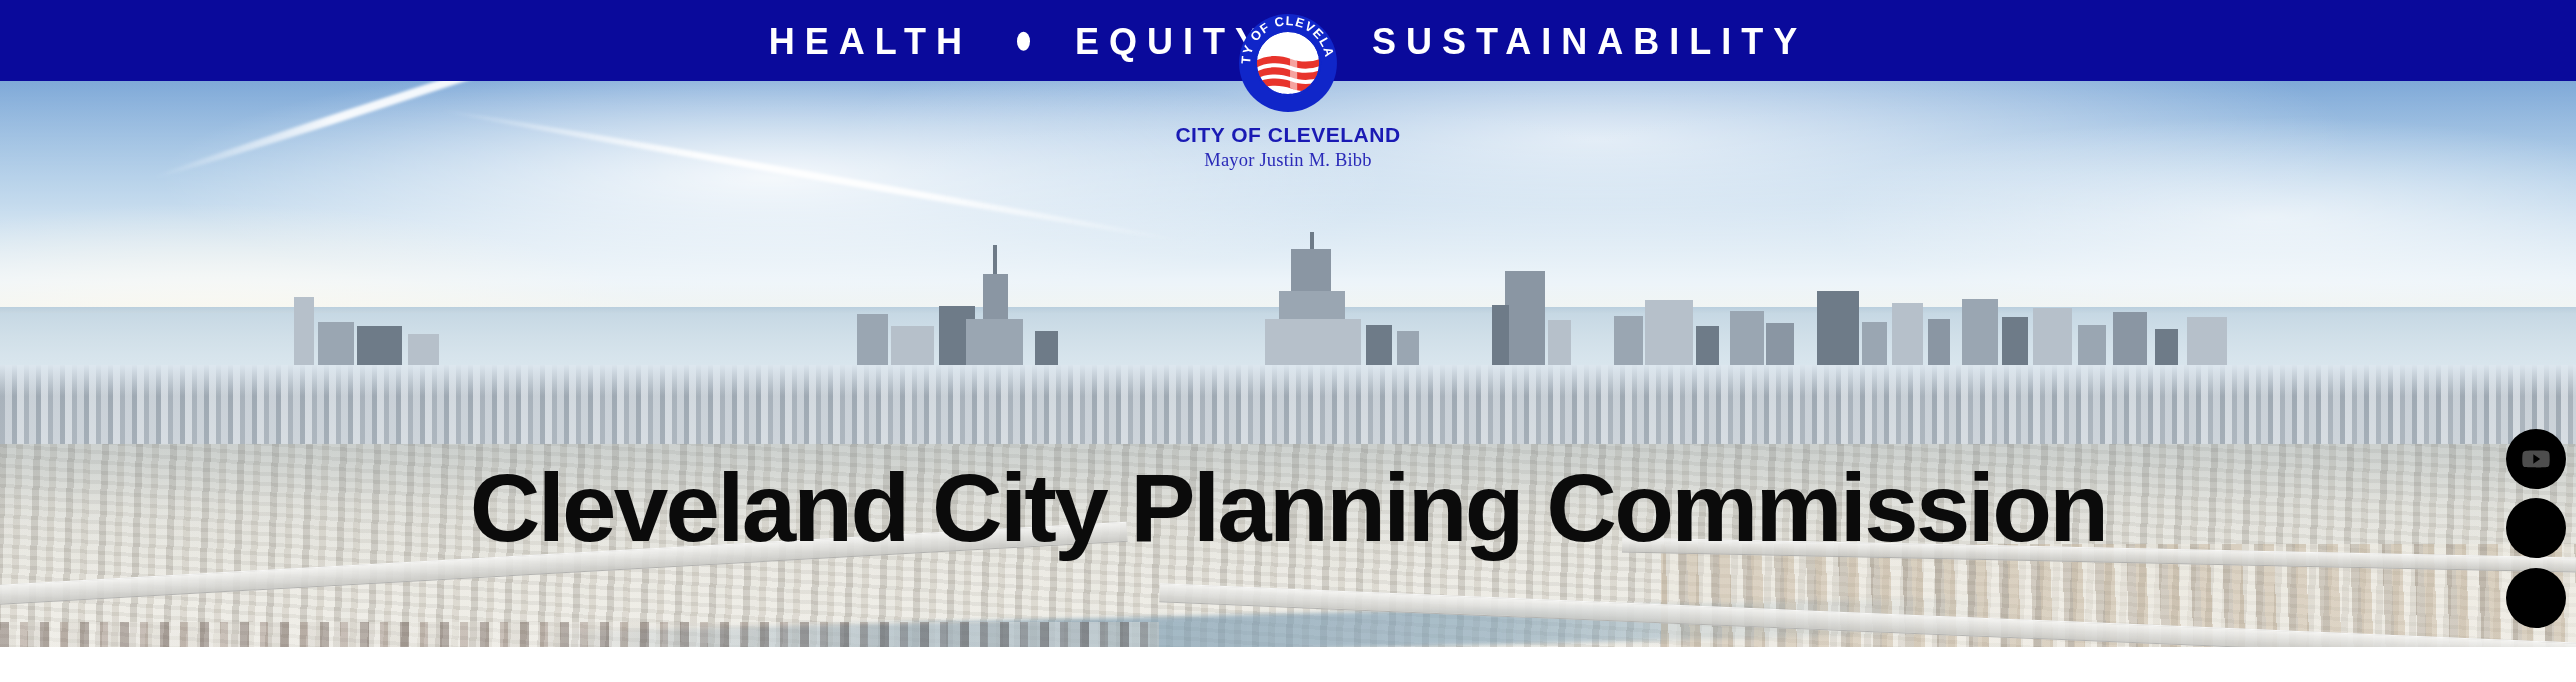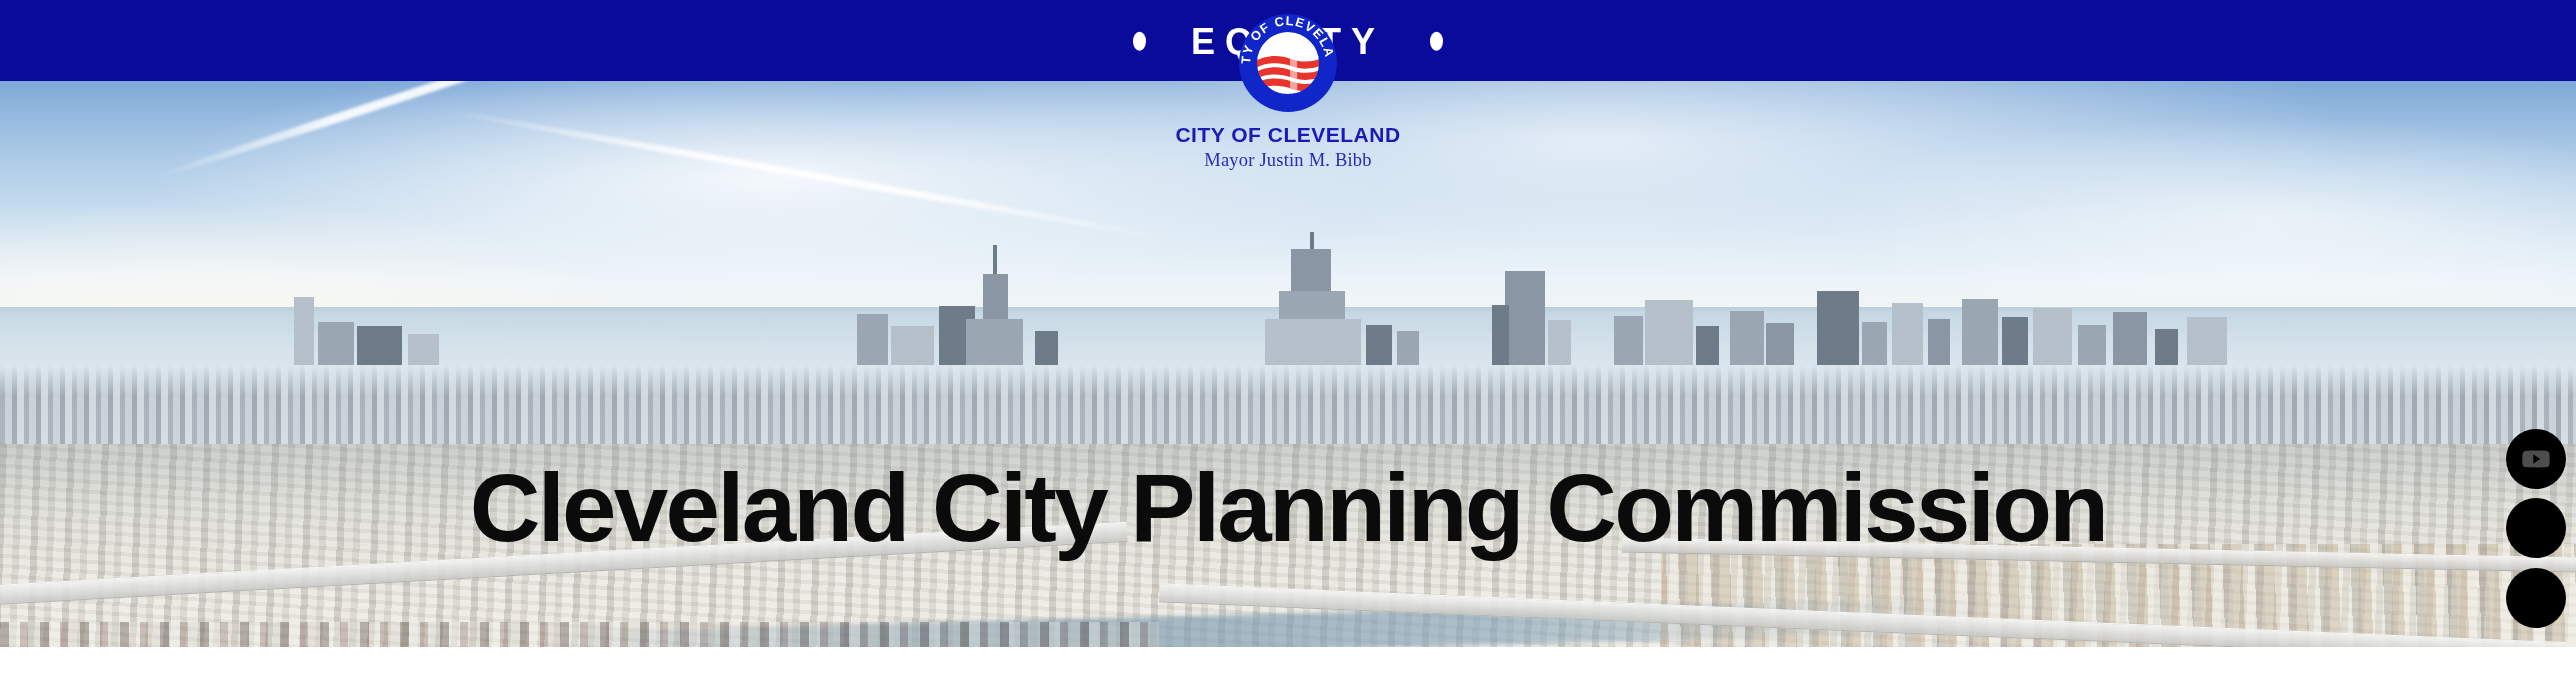--- a/index.html
+++ b/index.html
@@ -250,23 +250,25 @@
     position:absolute; left:0; top:647px;
     width:2576px; height:35px;
     background:#ffffff;
   }
 </style>
 </head>
 <body>
 
 <div id="tagline-bar">
   <div id="tagline-inner">
+    <span class="tagline-word">HEALTH</span>
     <span class="tagline-dot"></span>
     <span class="tagline-word">EQUITY</span>
     <span class="tagline-dot"></span>
+    <span class="tagline-word">SUSTAINABILITY</span>
   </div>
 </div>
 
 <div id="hero">
 
   <div id="sky"></div>
   <div class="contrail" id="contrail-a"></div>
   <div class="contrail" id="contrail-b"></div>
 
   <div id="lake-haze"></div>

